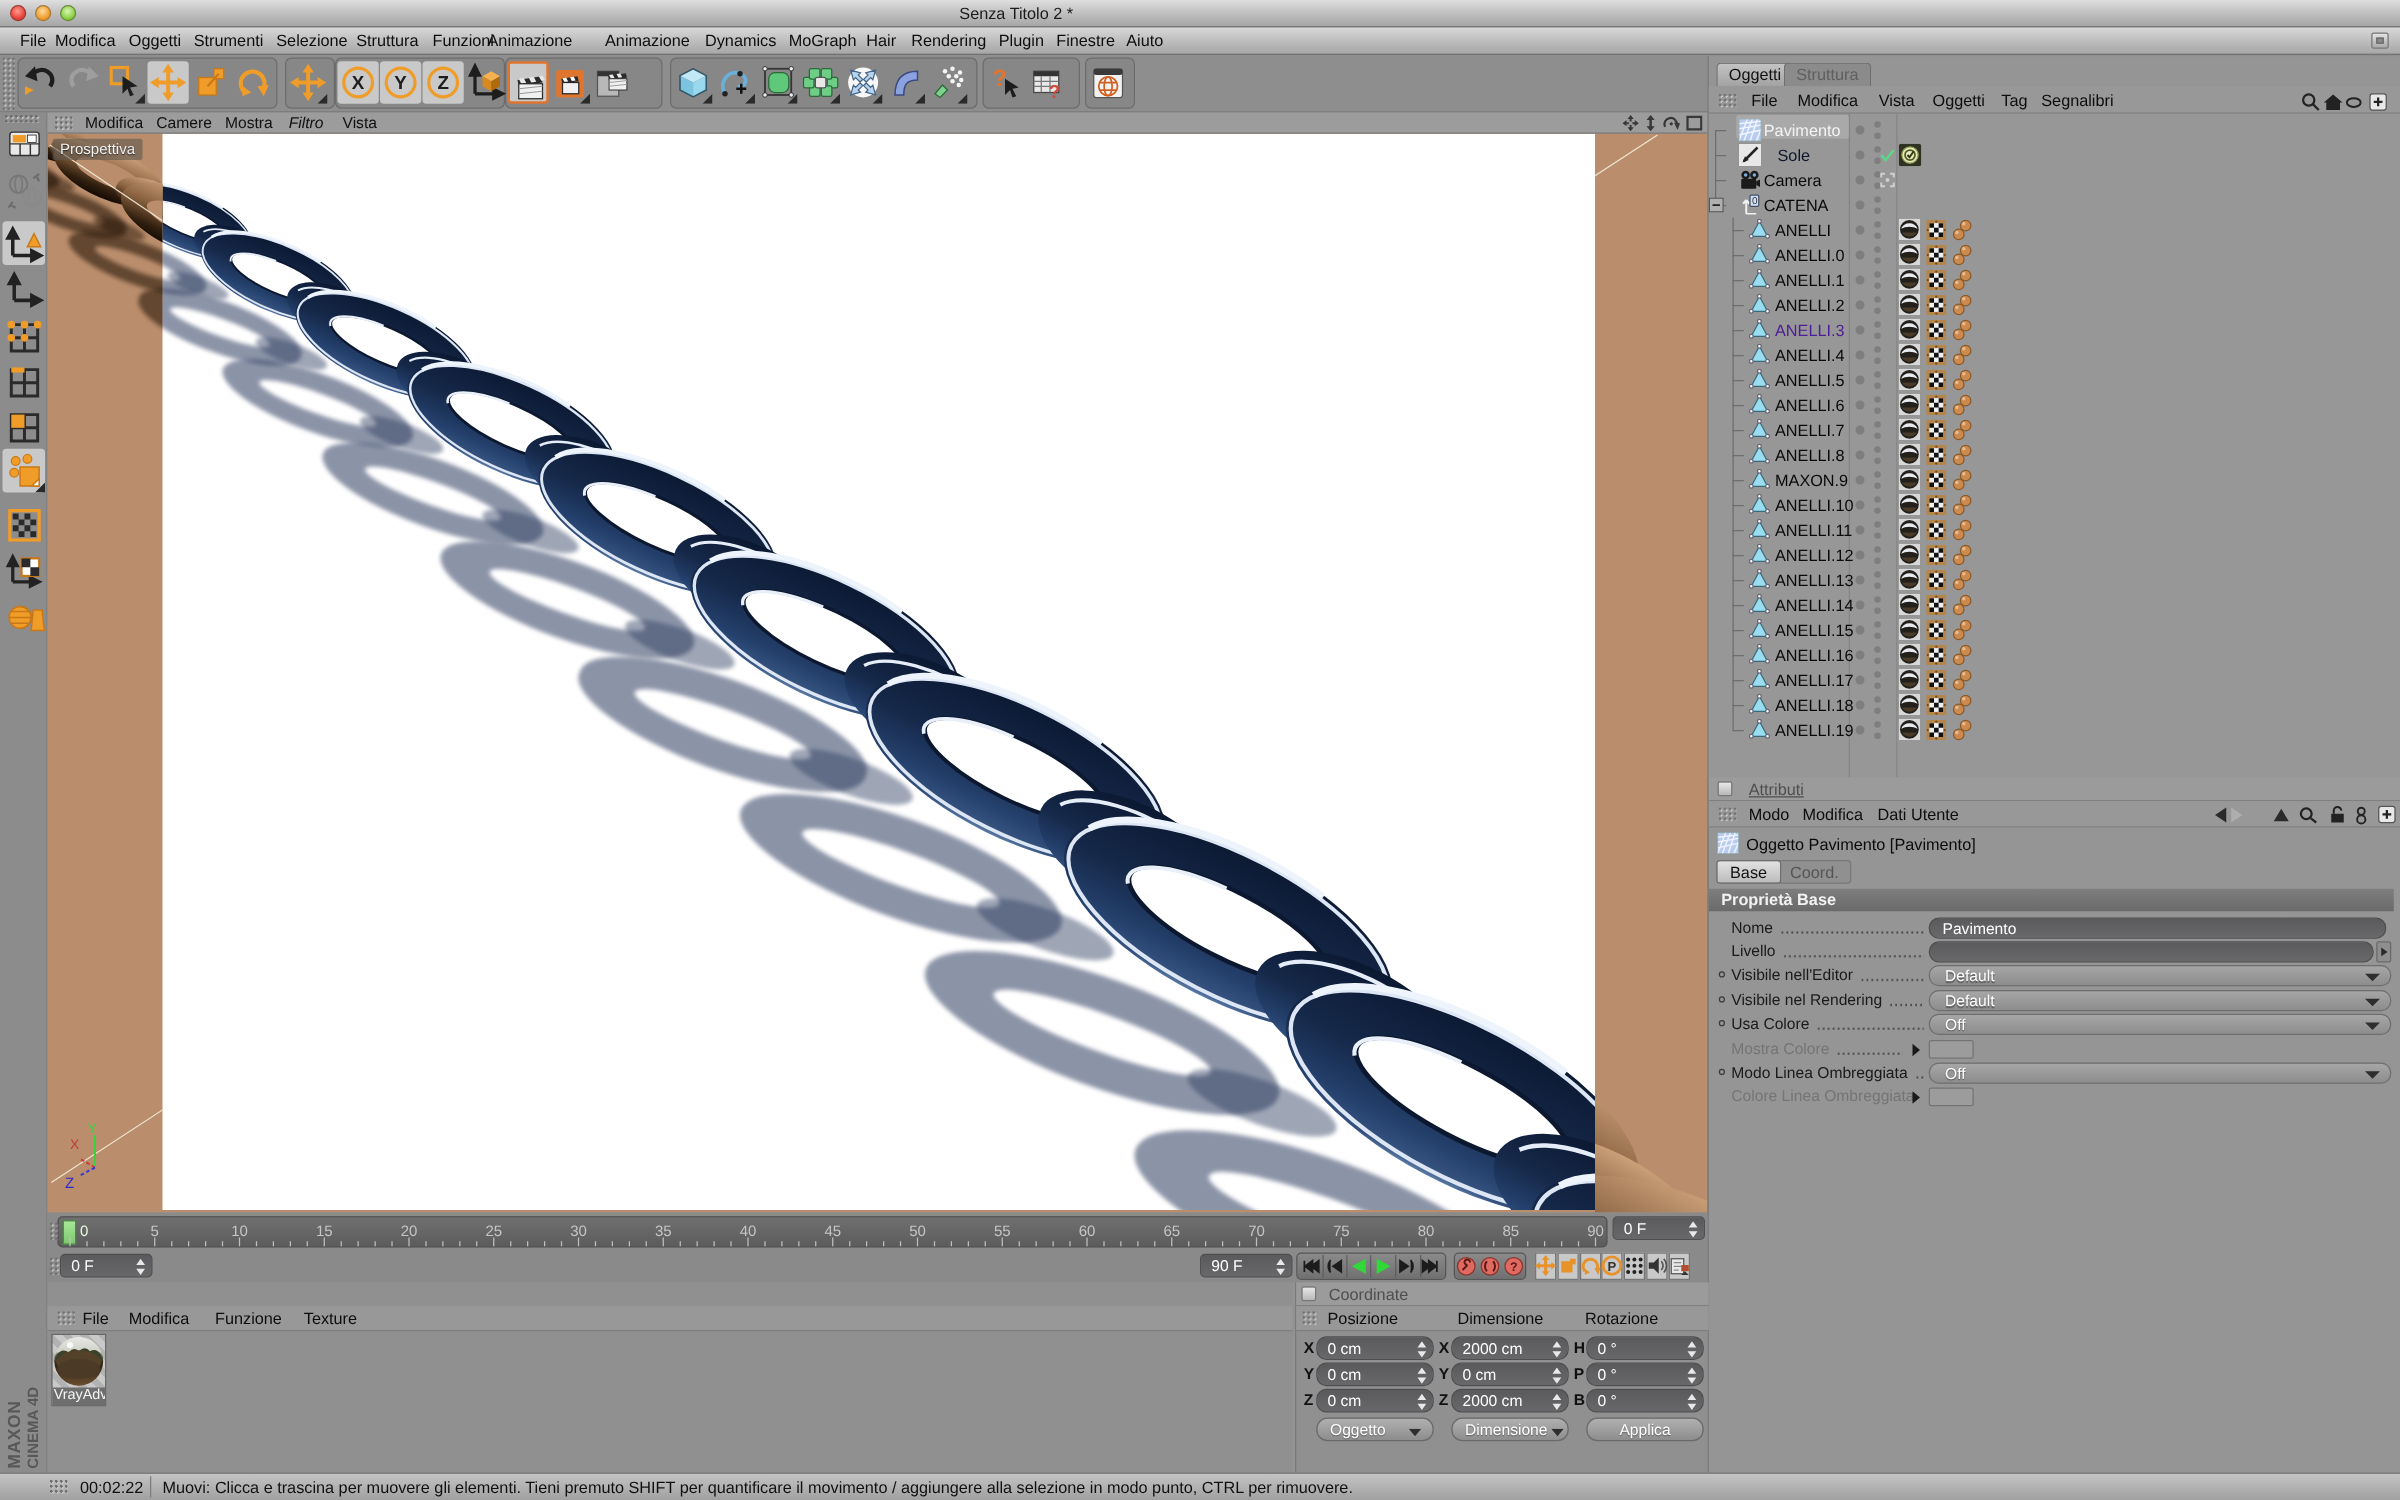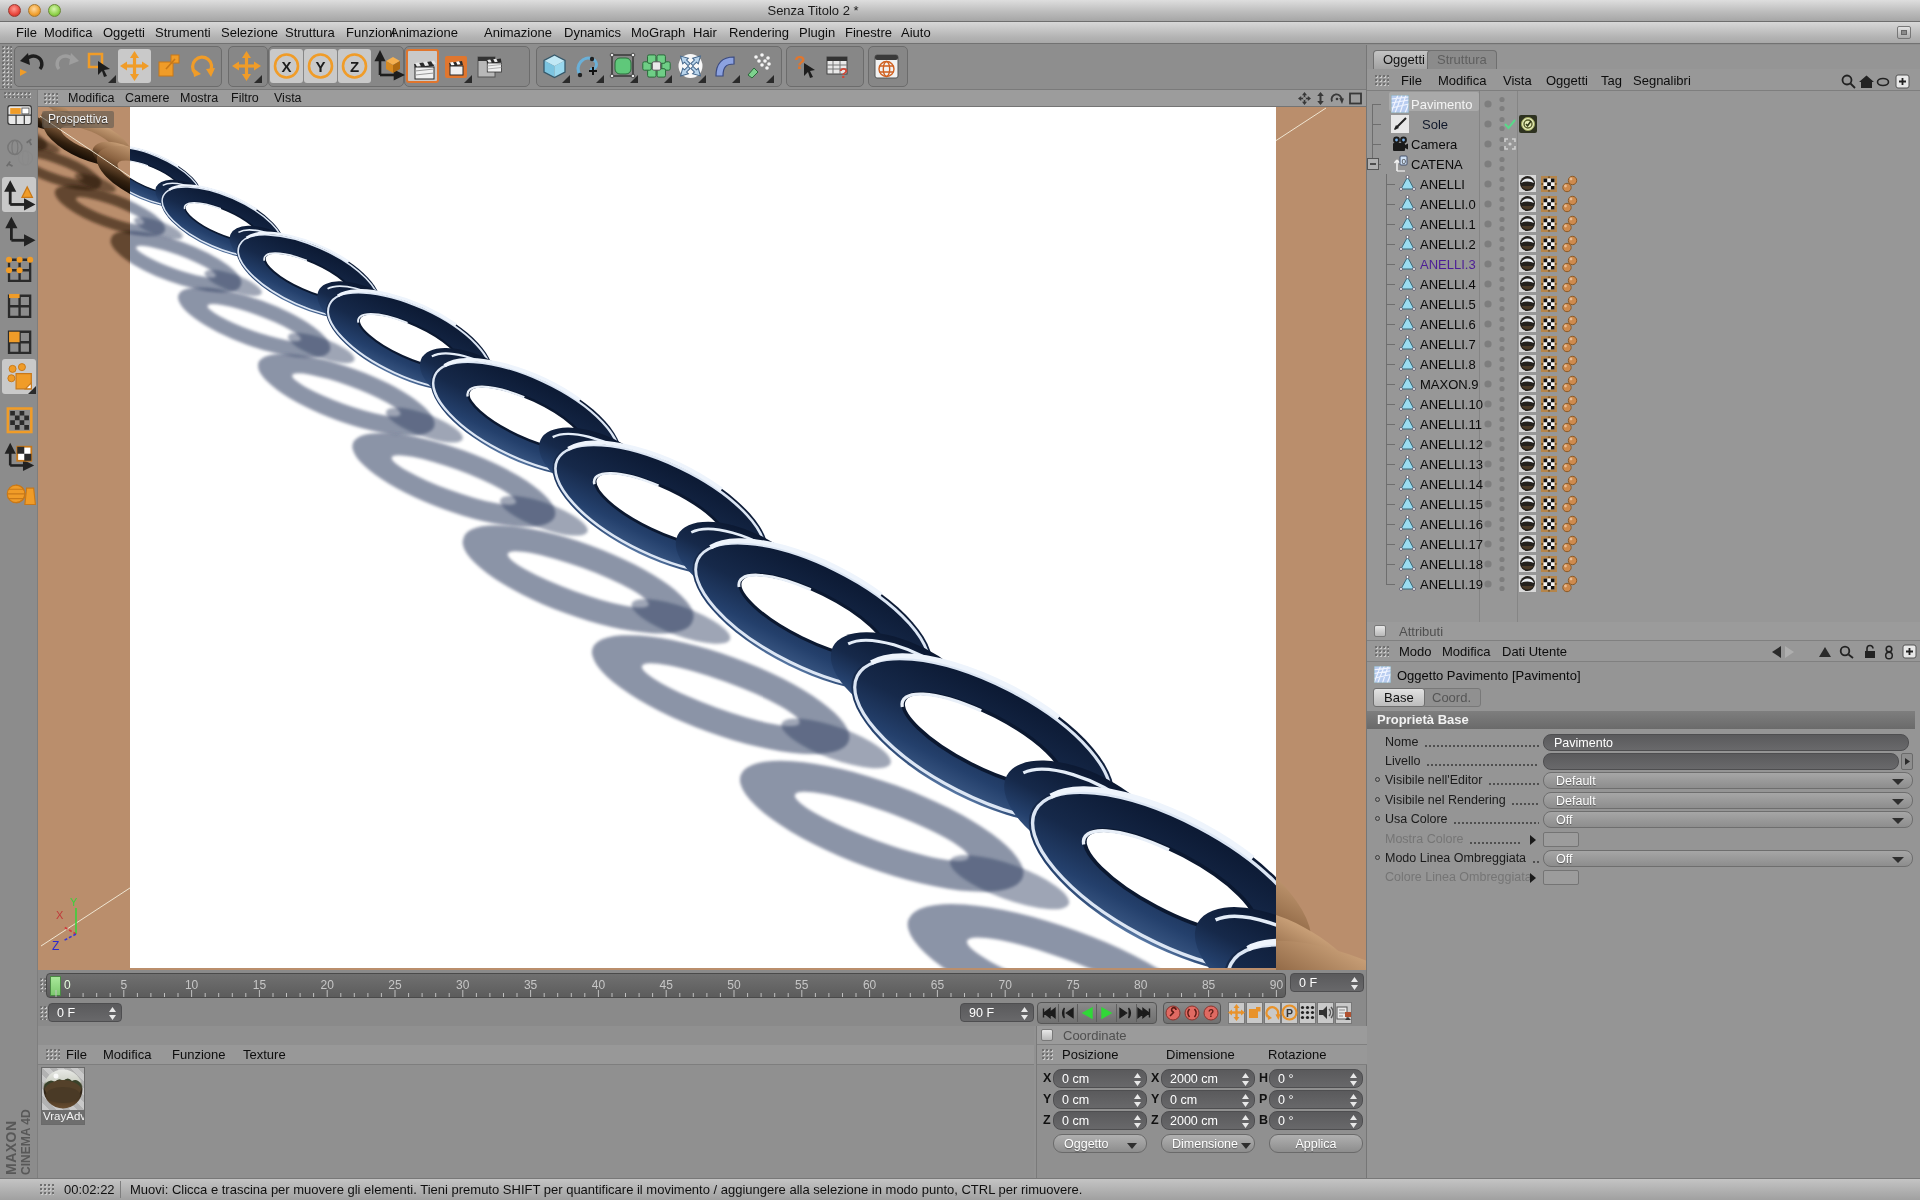--- a/index.html
+++ b/index.html
@@ -399,21 +399,21 @@
         <path d="M20 8 L26 8 L27.5 22 L18.5 22 Z" fill="#f09c28" stroke="#c87818"></path>
       </g>
     </svg></div>
 <div class="abs" style="left:3px;top:1030px;width:16px;height:145px;writing-mode:vertical-rl;transform:rotate(180deg);font-weight:bold;font-size:14px;color:#585858;letter-spacing:0.5px;">MAXON</div>
 <div class="abs" style="left:19px;top:1030px;width:14px;height:145px;writing-mode:vertical-rl;transform:rotate(180deg);font-weight:bold;font-size:12px;color:#585858;">CINEMA 4D</div>
 <div class="abs" id="vpheader"></div>
 <div class="abs grip" style="left:44px;top:93px;width:14px;height:11px;"></div>
 <div class="abs vhitem" style="left:68px;top:91px;">Modifica</div>
 <div class="abs vhitem" style="left:125px;top:91px;">Camere</div>
 <div class="abs vhitem" style="left:180px;top:91px;">Mostra</div>
-<div class="abs vhitem" style="left:231px;top:91px;">Filtro</div>
+<div class="abs vhitem" style="left:231px;top:91px;font-style:italic;">Filtro</div>
 <div class="abs vhitem" style="left:274px;top:91px;">Vista</div>
 <svg class="abs" style="left:1298px;top:92px;" width="64" height="13" viewBox="0 0 64 13">
     <g stroke="#383838" stroke-width="1.6" fill="none">
       <line x1="6.5" y1="2" x2="6.5" y2="11"></line>
       <line x1="2" y1="6.5" x2="11" y2="6.5"></line>
     </g>
     <path d="M6.5 0 L4 3.2 L9 3.2 Z M6.5 13 L4 9.8 L9 9.8 Z M0 6.5 L3.2 4 L3.2 9 Z M13 6.5 L9.8 4 L9.8 9 Z" fill="#383838"></path>
     <circle cx="6.5" cy="6.5" r="1.5" fill="#999"></circle>
     <g transform="translate(16,0)">
       <line x1="6.5" y1="2.5" x2="6.5" y2="10.5" stroke="#383838" stroke-width="2"></line>
@@ -1866,21 +1866,21 @@
         <circle cx="4.5" cy="11" r="1.4" fill="#e8bb90"></circle>
       </svg></div>
 <svg class="abs" style="left:0px;top:113px;" width="12" height="12">
       <rect x="0.5" y="0.5" width="11" height="11" fill="#b0b0b0" stroke="#555"></rect>
       <line x1="3" y1="6" x2="9" y2="6" stroke="#222" stroke-width="1.4"></line>
     </svg>
 </div>
 <div class="abs" style="left:1366px;top:622px;width:554px;height:556px;background:#959595;border-left:1px solid #767676;">
 <div class="abs ptitle" style="left:0;top:0;width:554px;">
       <div class="abs checkbox" style="left:7px;"></div>
-      <div class="abs ptitletxt" style="left:32px;">Attributi</div>
+      <div class="abs ptitletxt" style="left:32px;text-decoration:underline;">Attributi</div>
     </div>
 <div class="abs" style="left:0;top:19px;width:554px;height:21px;background:#989898;border-bottom:1px solid #808080;"></div>
 <div class="abs grip" style="left:8px;top:24px;width:14px;height:11px;"></div>
 <div class="abs pmenu" style="left:32px;top:22px;">Modo</div>
 <div class="abs pmenu" style="left:75px;top:22px;">Modifica</div>
 <div class="abs pmenu" style="left:135px;top:22px;">Dati Utente</div>
 <svg class="abs" style="left:400px;top:22px;" width="150" height="16" viewBox="0 0 150 16">
 <path d="M14 2 L5 8 L14 14 Z" fill="#2a2a2a"></path>
       <path d="M18 2 L27 8 L18 14 Z" fill="#aeaeae"></path>
 <path d="M52 13 L58 3 L64 13 Z" fill="#2a2a2a"></path>

